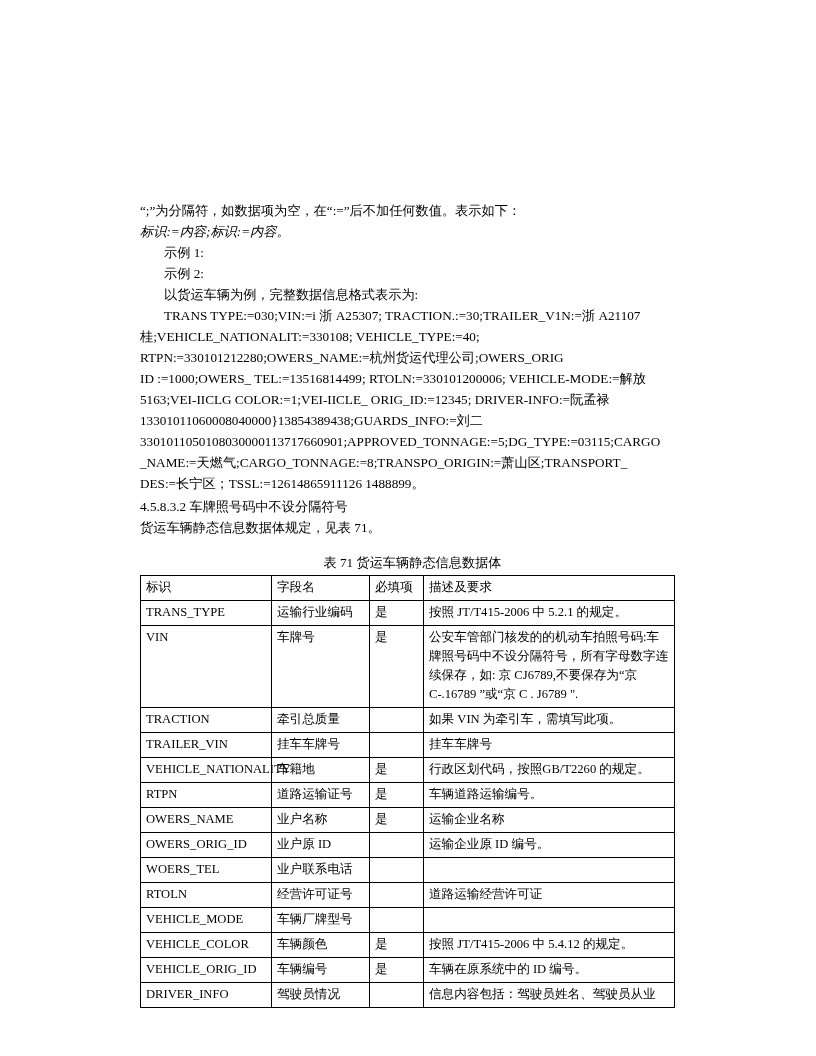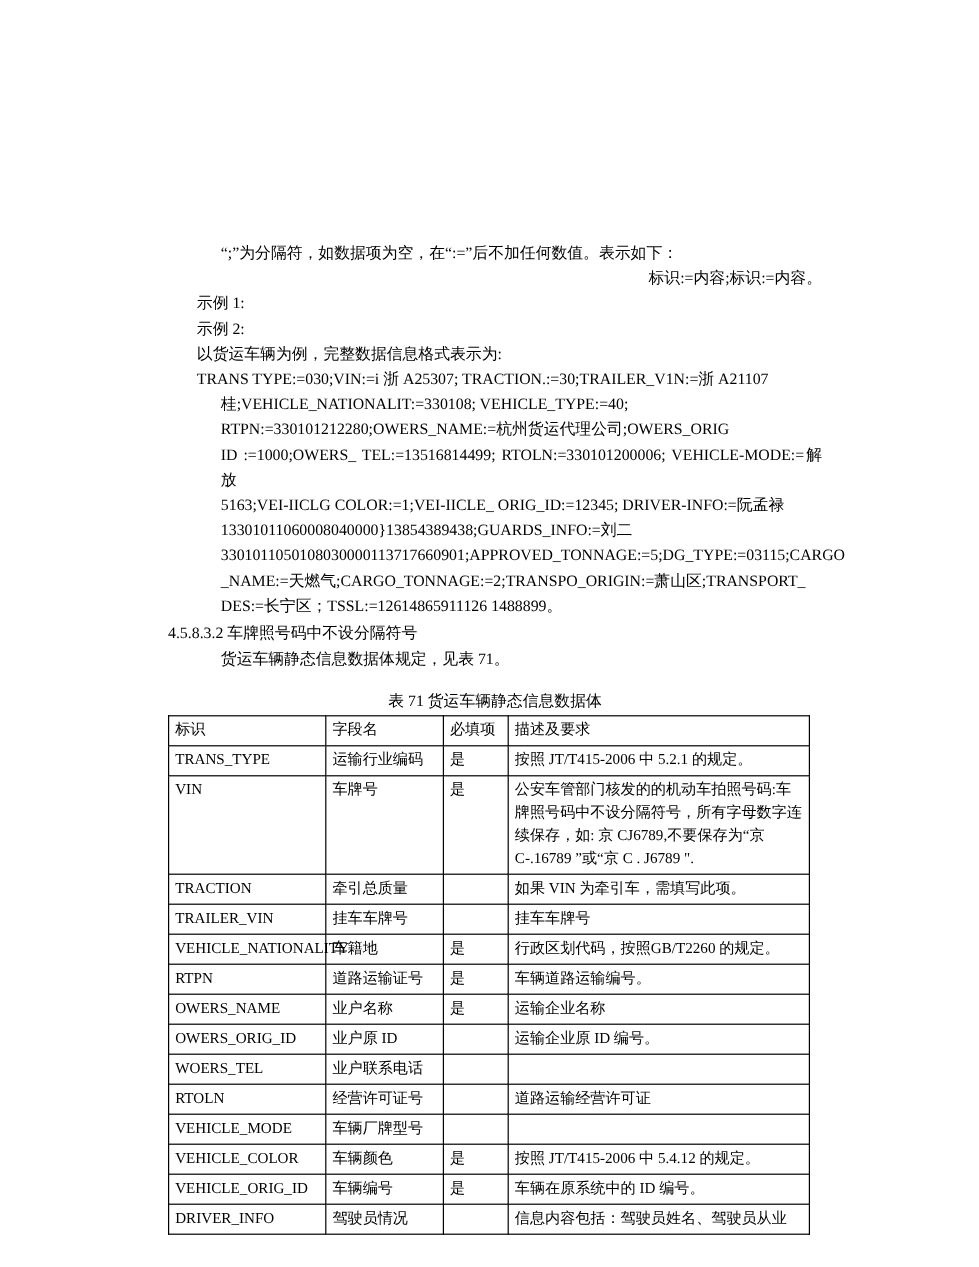--- a/index.html
+++ b/index.html
@@ -23,23 +23,23 @@
     left: 140px;
     top: 200px;
     width: 545px;
   }
   p {
     margin: 0;
     font-size: 13.2px;
     line-height: 21px;
     text-align: justify;
   }
-  .indent-1 { text-indent: 0; padding-left: 0; margin-left: 44px; }
+  .indent-1 { text-indent: 0; padding-left: 0; }
   .indent-2 { padding-left: 24px; }
-  .center { text-align: right; }
+  .center { text-align: left; font-style: italic; }
   .sec-head {
     font-size: 13.2px;
     line-height: 21px;
     margin-top: 2px;
   }
   .table-caption {
     text-align: center;
     font-size: 13.2px;
     line-height: 21px;
     margin-top: 14px;
@@ -76,21 +76,21 @@
     <p class="indent-2">示例 1:</p>
     <p class="indent-2">示例 2:</p>
     <p class="indent-2">以货运车辆为例，完整数据信息格式表示为:</p>
     <p class="indent-2">TRANS TYPE:=030;VIN:=i 浙 A25307; TRACTION.:=30;TRAILER_V1N:=浙 A21107</p>
     <p class="indent-1">桂;VEHICLE_NATIONALIT:=330108; VEHICLE_TYPE:=40;</p>
     <p class="indent-1">RTPN:=330101212280;OWERS_NAME:=杭州货运代理公司;OWERS_ORIG</p>
     <p class="indent-1">ID :=1000;OWERS_ TEL:=13516814499; RTOLN:=330101200006; VEHICLE-MODE:=解放</p>
     <p class="indent-1">5163;VEI-IICLG COLOR:=1;VEI-IICLE_ ORIG_ID:=12345; DRIVER-INFO:=阮孟禄</p>
     <p class="indent-1">13301011060008040000}13854389438;GUARDS_INFO:=刘二</p>
     <p class="indent-1">3301011050108030000113717660901;APPROVED_TONNAGE:=5;DG_TYPE:=03115;CARGO</p>
-    <p class="indent-1">_NAME:=天燃气;CARGO_TONNAGE:=2;TRANSPO_ORIGIN:=萧山区;TRANSPORT_</p>
+    <p class="indent-1">_NAME:=天燃气;CARGO_TONNAGE:=8;TRANSPO_ORIGIN:=萧山区;TRANSPORT_</p>
     <p class="indent-1">DES:=长宁区；TSSL:=12614865911126 1488899。</p>
 
     <p class="sec-head">4.5.8.3.2 车牌照号码中不设分隔符号</p>
     <p class="indent-1">货运车辆静态信息数据体规定，见表 71。</p>
 
     <p class="table-caption">表 71 货运车辆静态信息数据体</p>
 
     <table>
       <colgroup>
         <col class="c0">

